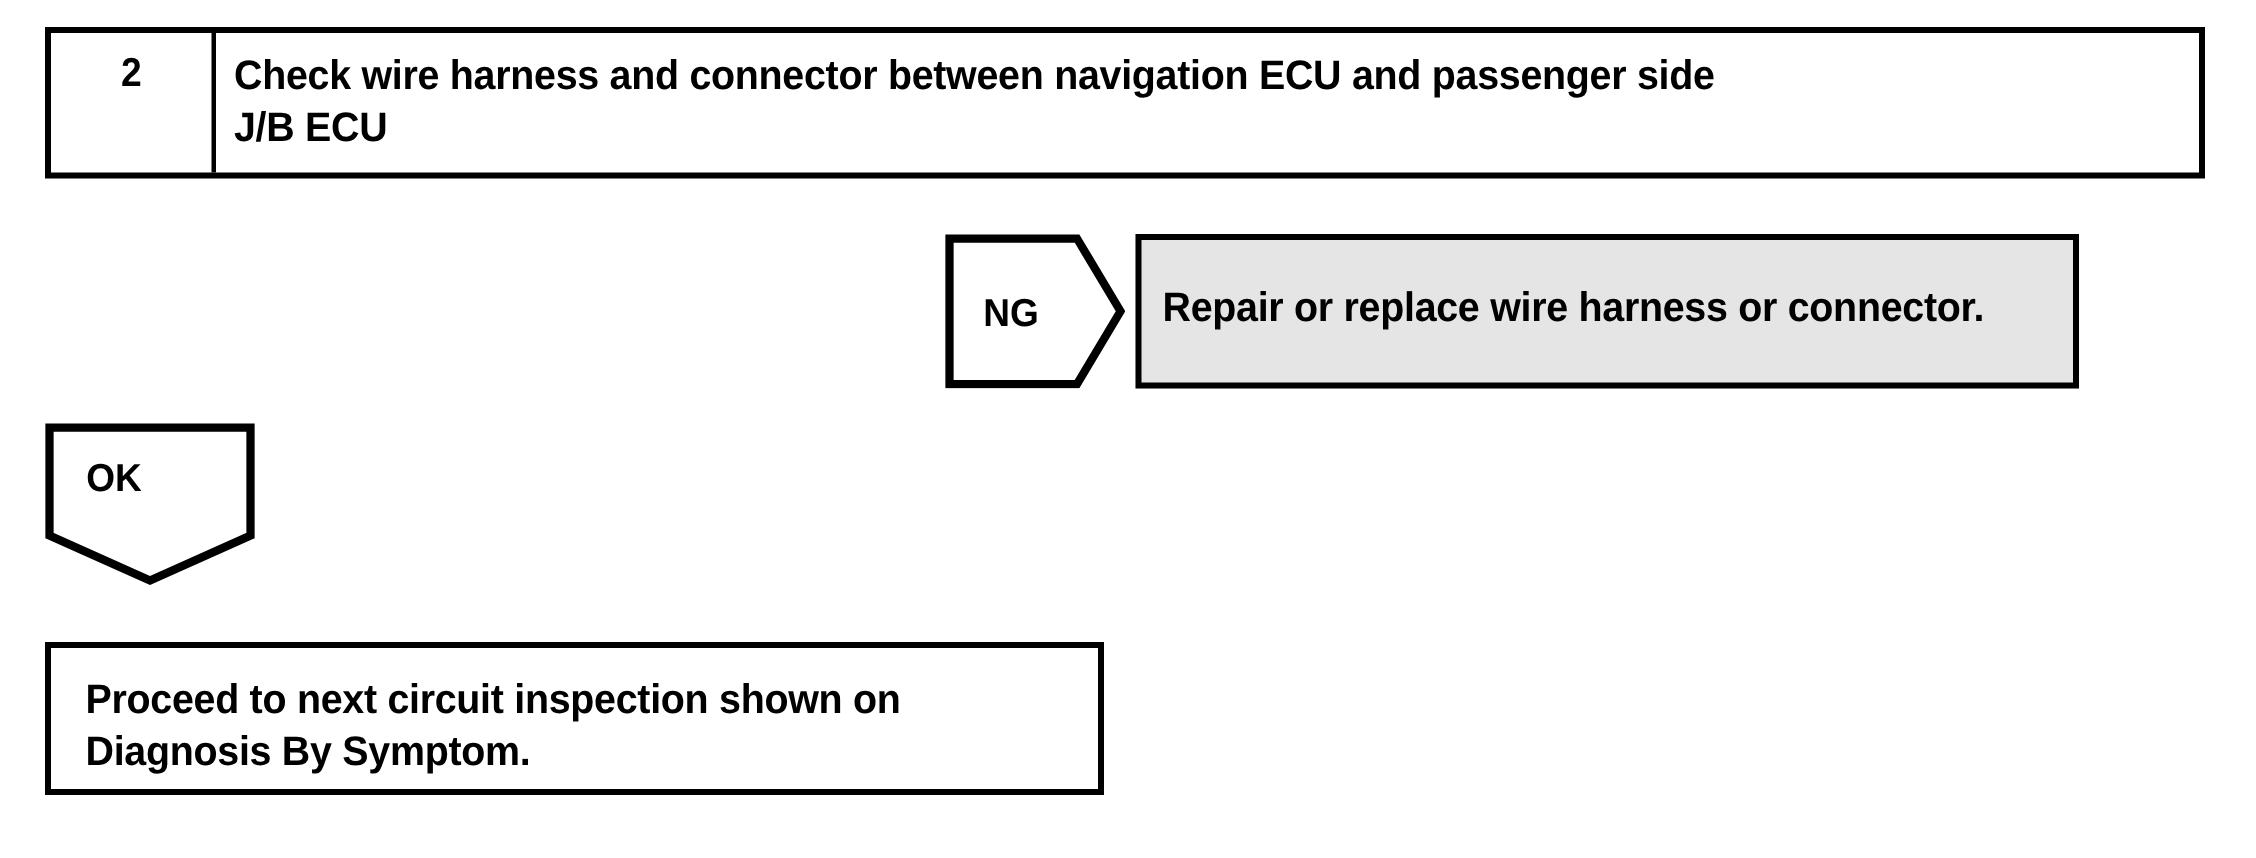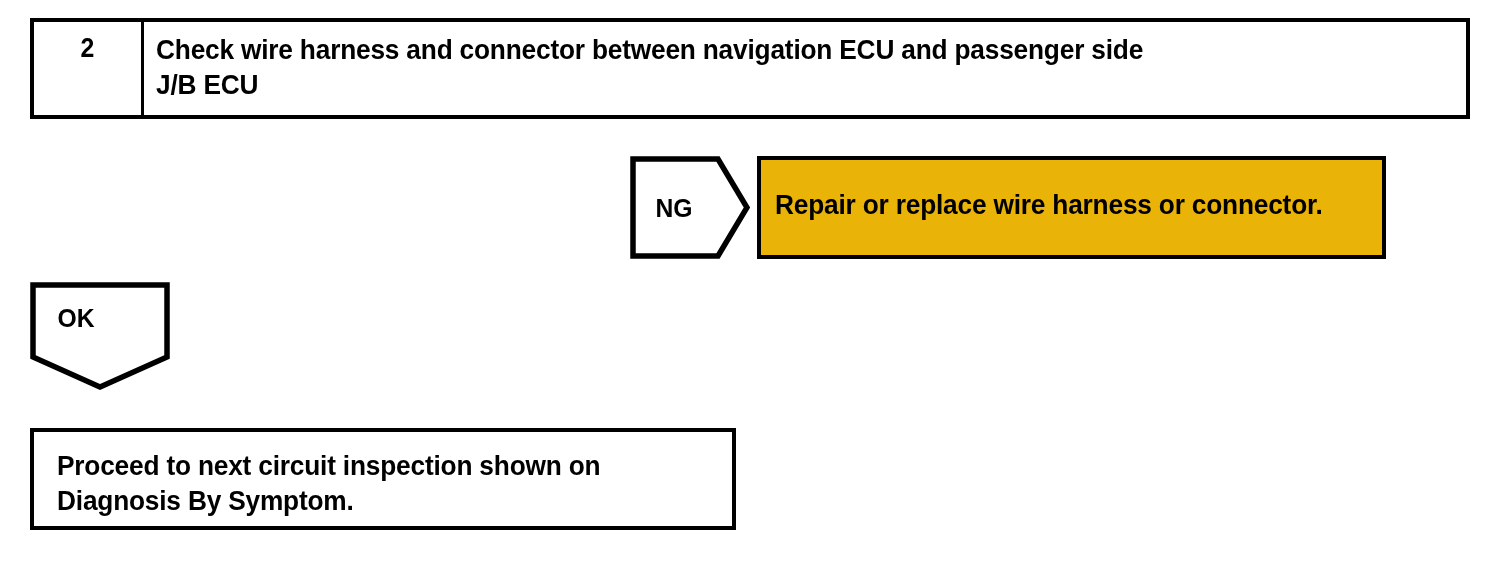--- a/index.html
+++ b/index.html
@@ -94,21 +94,21 @@
   }
 
   .repair-box {
     position: absolute;
     left: 757px;
     top: 156px;
     width: 629px;
     height: 103px;
     box-sizing: border-box;
     border: 4px solid #000000;
-    background: #eab308;
+    background: #e5e5e5;
   }
   .repair-text {
     position: absolute;
     left: 14px;
     top: 28px;
     font-size: 27.5px;
     font-weight: bold;
     line-height: 34px;
     letter-spacing: -0.2px;
     transform: scaleX(0.955);

